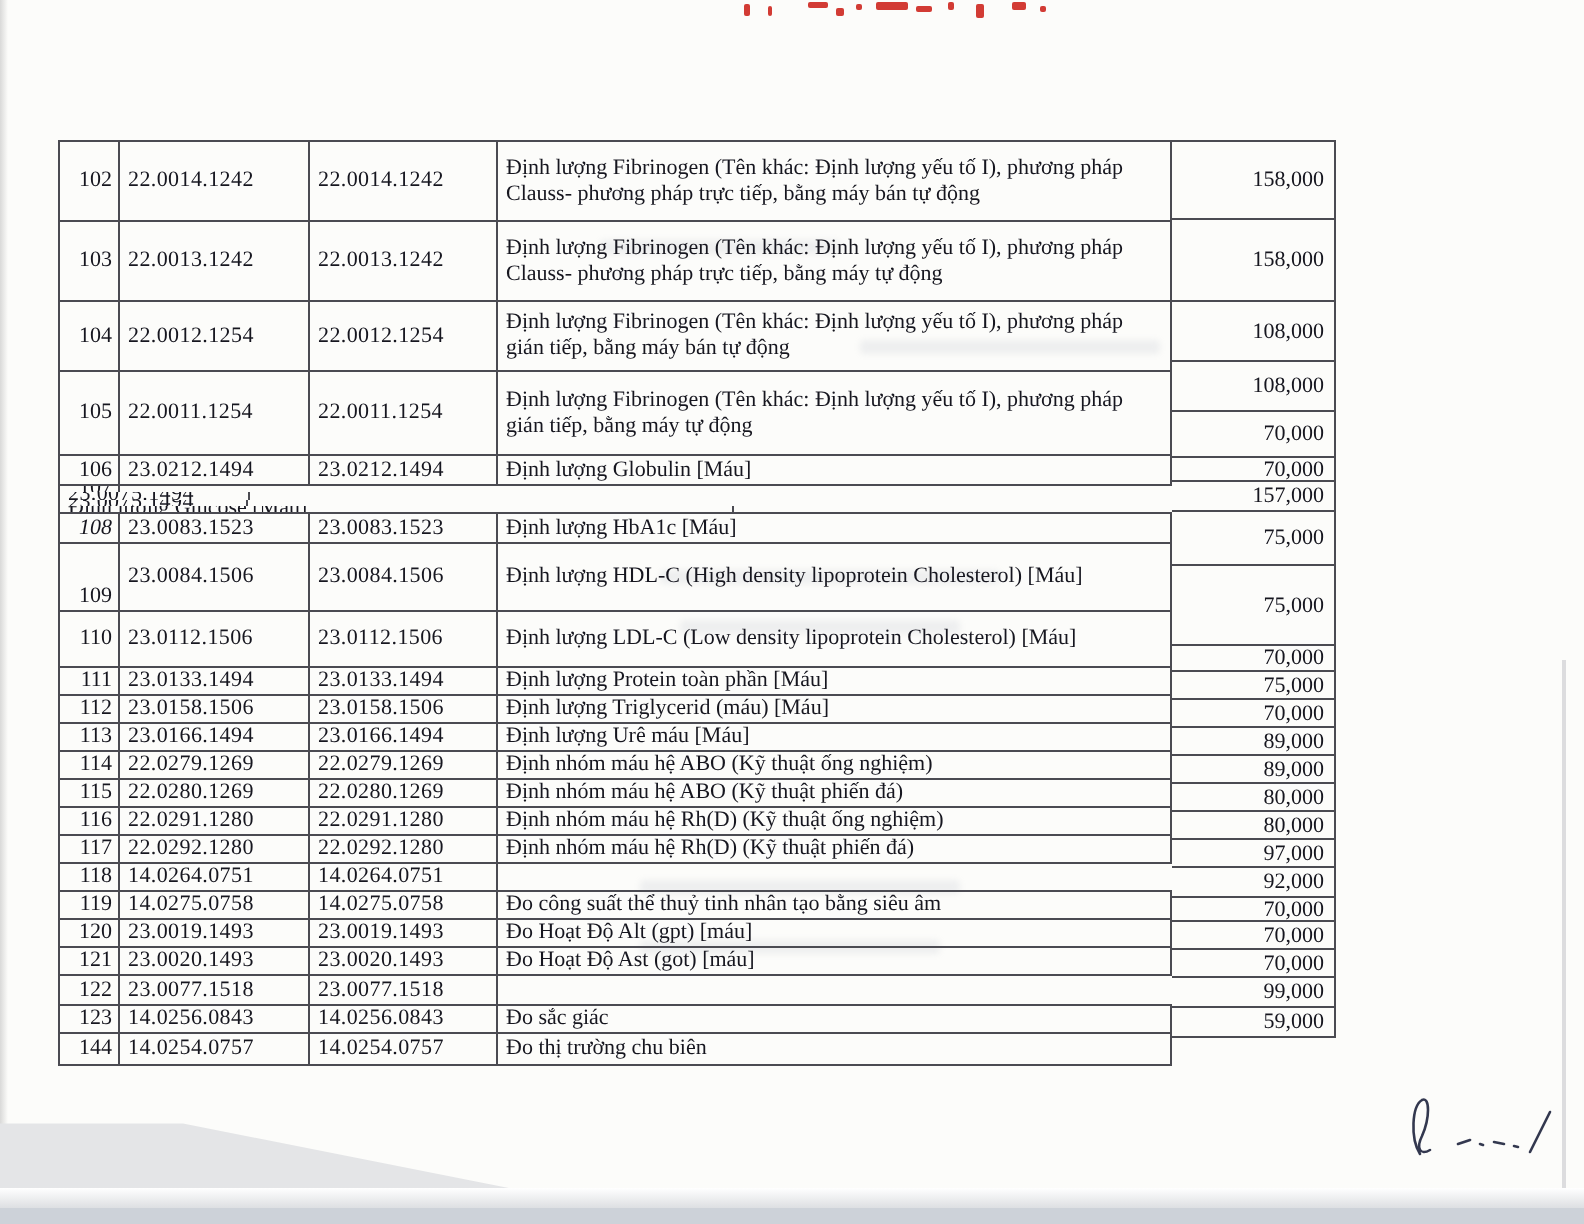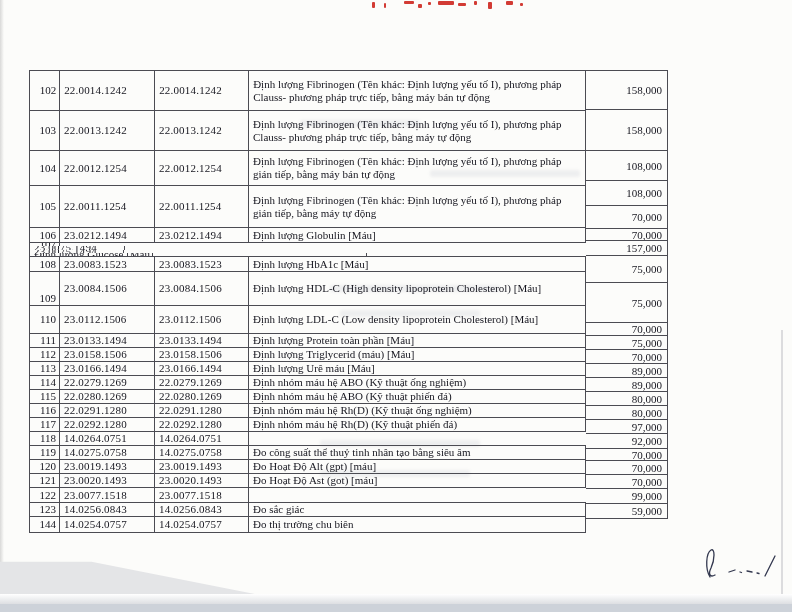--- a/index.html
+++ b/index.html
@@ -74,21 +74,21 @@
 
   <div class="ghost" style="left:300px;top:120px;width:120px;height:7px"></div>
   <div class="ghost" style="left:430px;top:170px;width:150px;height:7px"></div>
   <div class="ghost" style="left:330px;top:285px;width:170px;height:7px"></div>
   <div class="ghost" style="left:340px;top:310px;width:140px;height:7px"></div>
   <div class="ghost" style="left:320px;top:440px;width:160px;height:7px"></div>
   <div class="ghost" style="left:320px;top:470px;width:150px;height:7px"></div>
 
   <div class="table-wrap">
     <div class="main-cols" id="main-cols">
-        <div class="trow" style="height: 40px; justify-content: flex-end;">
+        <div class="trow" style="height: 40px;">
           <div class="cell stt" style="width: 30px;">
             <span>102</span>
           </div>
           <div class="cell code" style="width: 95px;">
             <span>22.0014.1242</span>
           </div>
           <div class="cell code" style="width: 94px;">
             <span>22.0014.1242</span>
           </div>
           <div class="cell desc" style="width: 337px;">
@@ -159,21 +159,21 @@
             <span>23.0075.1494</span>
           </div>
           <div class="cell code" style="width: 94px;">
             <span>23.0075.1494</span>
           </div>
           <div class="cell desc" style="width: 337px;">
             <span>Định lượng Glucose [Máu]</span>
           </div>
         </div>
         <div class="trow" style="height: 15px;">
-          <div class="cell stt" style="width: 30px;">
+          <div class="cell stt" style="width: 30px; font-style: italic;">
             <span>108</span>
           </div>
           <div class="cell code" style="width: 95px;">
             <span>23.0083.1523</span>
           </div>
           <div class="cell code" style="width: 94px;">
             <span>23.0083.1523</span>
           </div>
           <div class="cell desc" style="width: 337px;">
             <span>Định lượng HbA1c [Máu]</span>

